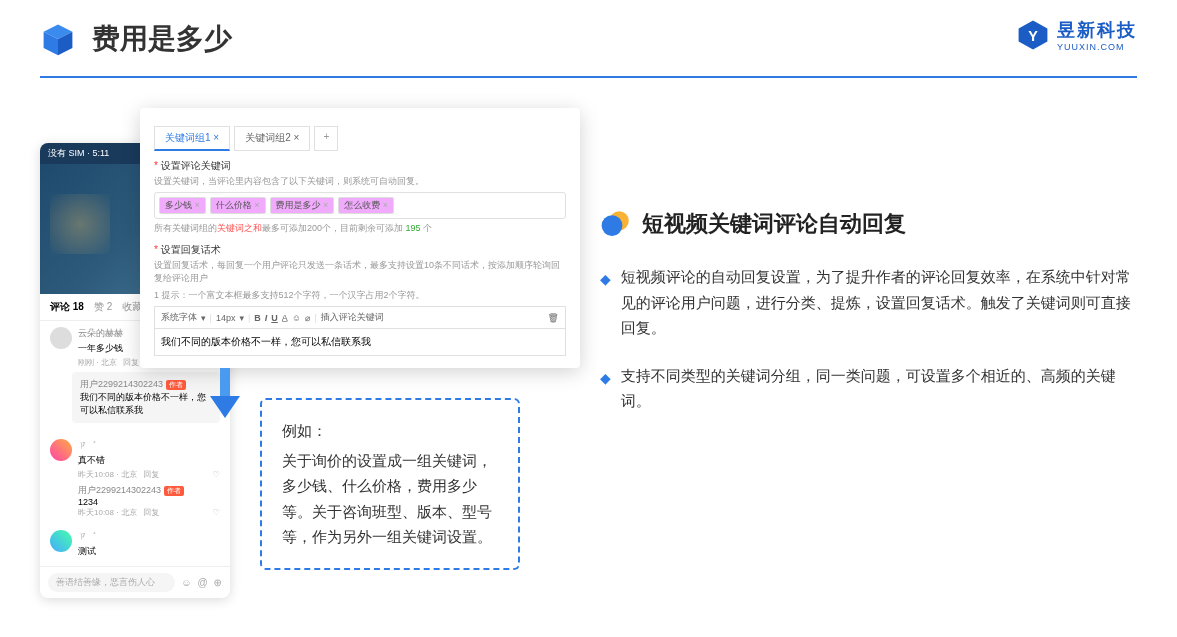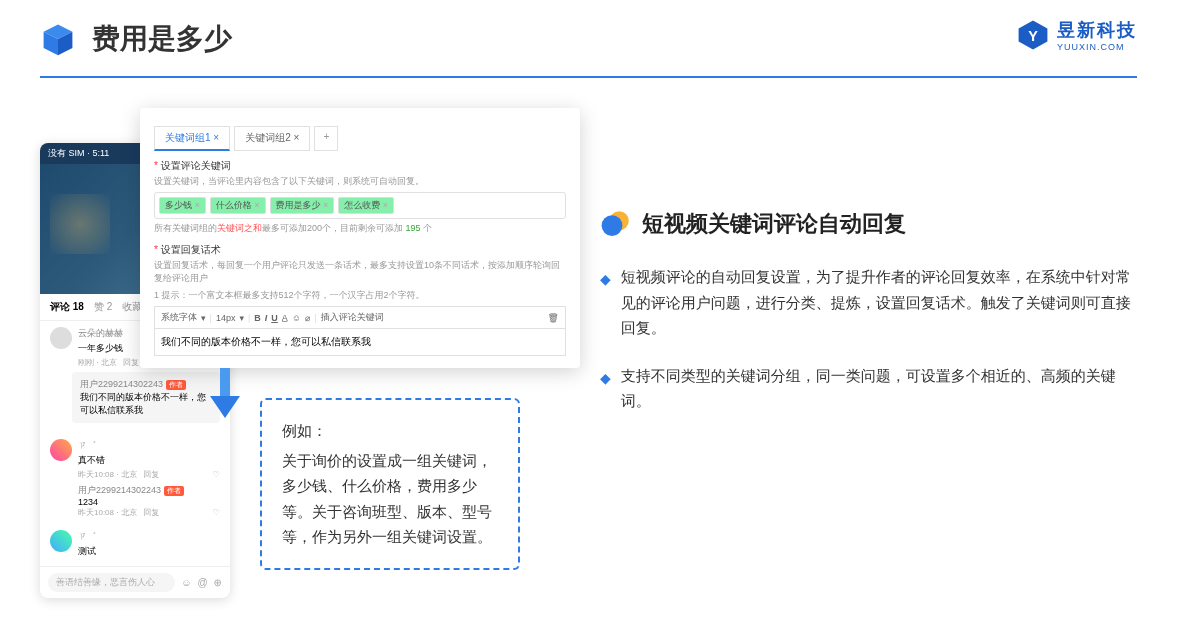--- a/index.html
+++ b/index.html
@@ -50,21 +50,21 @@
 .toggle::after { content:""; position:absolute; width:10px; height:10px; background:#fff; border-radius:50%; top:2px; right:2px; }
 .panel-desc { color: #888; font-size: 9px; }
 .panel-tabs { display:flex; gap:4px; margin:6px 0; }
 .ptab { padding: 4px 10px; border: 1px solid #e0e0e0; font-size: 10px; color: #666; }
 .ptab.active { color: #2E7BE6; border-bottom: 2px solid #2E7BE6; }
 .ptab.add { padding: 4px 8px; color: #999; }
 .field-label { font-size: 10px; color: #333; margin-top: 8px; }
 .field-label::before { content:"* "; color:#f33; }
 .field-hint { font-size: 9px; color: #999; margin: 2px 0 4px; }
 .tags { display:flex; flex-wrap:wrap; gap:4px; border:1px solid #e0e0e0; padding:4px; border-radius:3px; }
-.tag { background:#86efac; border:1px solid #ddd; padding:1px 5px; font-size:9px; color:#555; border-radius:2px; }
+.tag { background:#f0abfc; border:1px solid #ddd; padding:1px 5px; font-size:9px; color:#555; border-radius:2px; }
 .tag::after { content:" ×"; color:#aaa; }
 .count-line { font-size:9px; color:#999; margin-top:3px; }
 .count-line .red { color:#f55; }
 .count-line .green { color:#3a3; }
 .editor-bar { display:flex; align-items:center; gap:4px; border:1px solid #e0e0e0; border-bottom:none; padding:4px 6px; margin-top:4px; font-size:9px; color:#666; }
 .editor-bar .sep { color:#ddd; }
 .editor-bar .ico { font-weight:700; }
 .editor-body { border:1px solid #e0e0e0; padding:6px; font-size:10px; min-height: 24px; }
 
 

